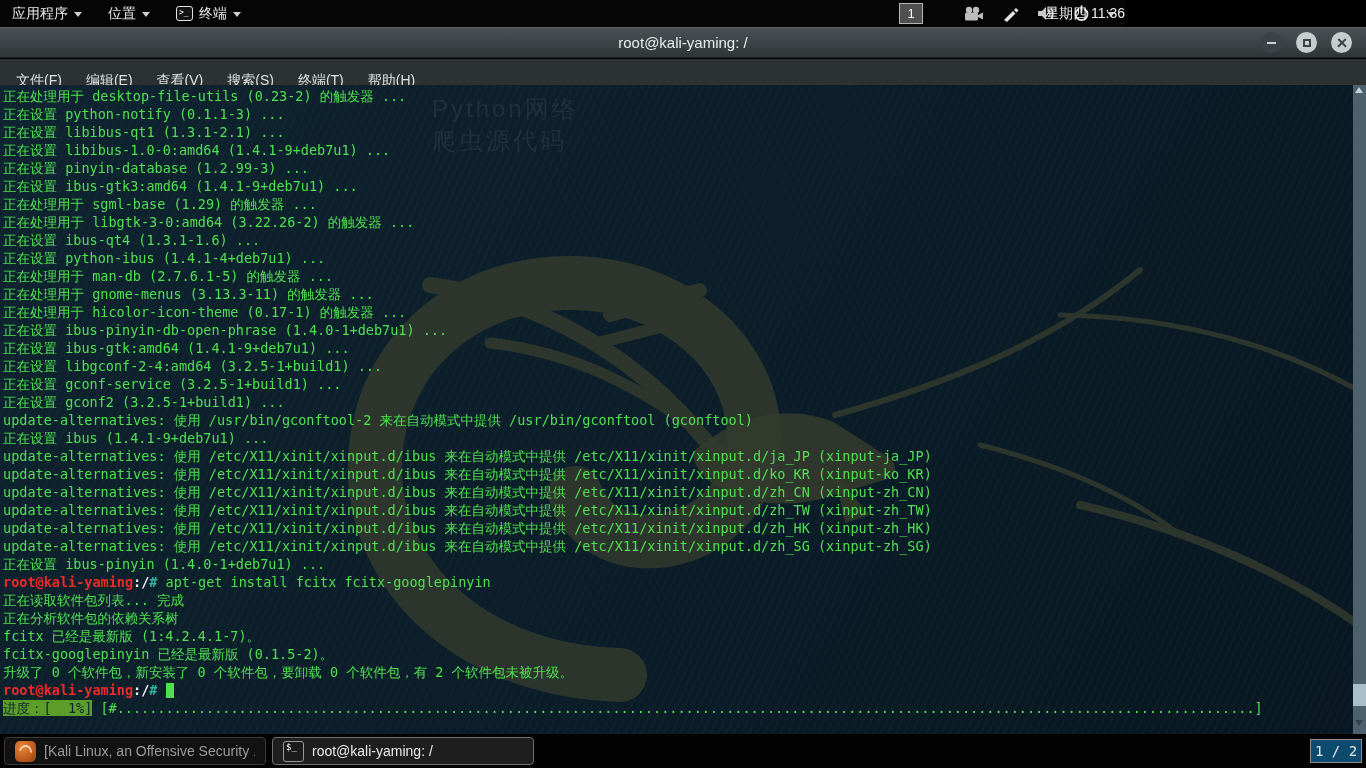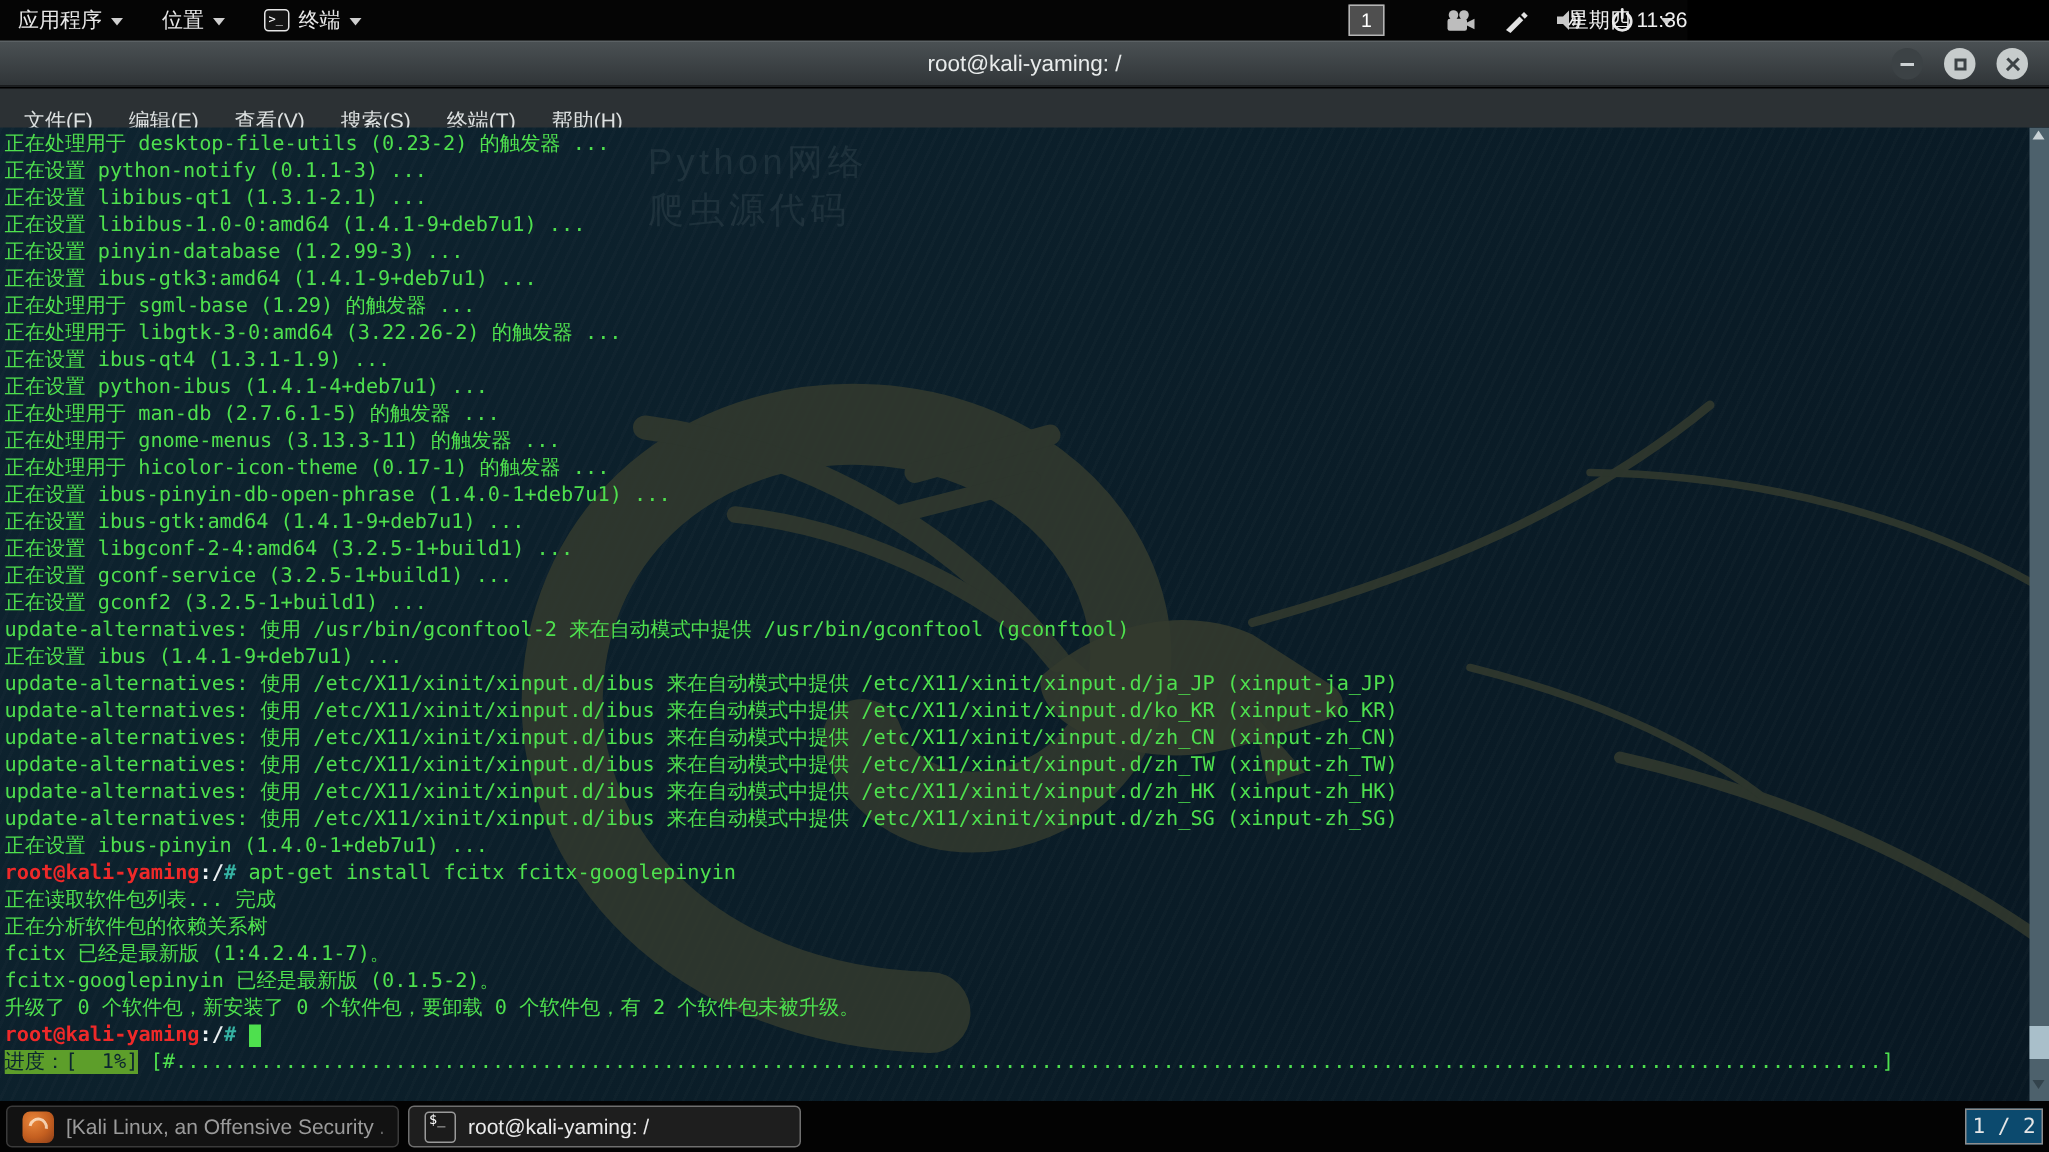--- a/index.html
+++ b/index.html
@@ -223,21 +223,21 @@
 
     <div class="term-output">
         <div class="term-line"><span class="c-g">正在处理用于 desktop-file-utils (0.23-2) 的触发器 ...</span></div>
         <div class="term-line"><span class="c-g">正在设置 python-notify (0.1.1-3) ...</span></div>
         <div class="term-line"><span class="c-g">正在设置 libibus-qt1 (1.3.1-2.1) ...</span></div>
         <div class="term-line"><span class="c-g">正在设置 libibus-1.0-0:amd64 (1.4.1-9+deb7u1) ...</span></div>
         <div class="term-line"><span class="c-g">正在设置 pinyin-database (1.2.99-3) ...</span></div>
         <div class="term-line"><span class="c-g">正在设置 ibus-gtk3:amd64 (1.4.1-9+deb7u1) ...</span></div>
         <div class="term-line"><span class="c-g">正在处理用于 sgml-base (1.29) 的触发器 ...</span></div>
         <div class="term-line"><span class="c-g">正在处理用于 libgtk-3-0:amd64 (3.22.26-2) 的触发器 ...</span></div>
-        <div class="term-line"><span class="c-g">正在设置 ibus-qt4 (1.3.1-1.9) ...</span></div>
+        <div class="term-line"><span class="c-g">正在设置 ibus-qt4 (1.3.1-1.6) ...</span></div>
         <div class="term-line"><span class="c-g">正在设置 python-ibus (1.4.1-4+deb7u1) ...</span></div>
         <div class="term-line"><span class="c-g">正在处理用于 man-db (2.7.6.1-5) 的触发器 ...</span></div>
         <div class="term-line"><span class="c-g">正在处理用于 gnome-menus (3.13.3-11) 的触发器 ...</span></div>
         <div class="term-line"><span class="c-g">正在处理用于 hicolor-icon-theme (0.17-1) 的触发器 ...</span></div>
         <div class="term-line"><span class="c-g">正在设置 ibus-pinyin-db-open-phrase (1.4.0-1+deb7u1) ...</span></div>
         <div class="term-line"><span class="c-g">正在设置 ibus-gtk:amd64 (1.4.1-9+deb7u1) ...</span></div>
         <div class="term-line"><span class="c-g">正在设置 libgconf-2-4:amd64 (3.2.5-1+build1) ...</span></div>
         <div class="term-line"><span class="c-g">正在设置 gconf-service (3.2.5-1+build1) ...</span></div>
         <div class="term-line"><span class="c-g">正在设置 gconf2 (3.2.5-1+build1) ...</span></div>
         <div class="term-line"><span class="c-g">update-alternatives: 使用 /usr/bin/gconftool-2 来在自动模式中提供 /usr/bin/gconftool (gconftool)</span></div>

